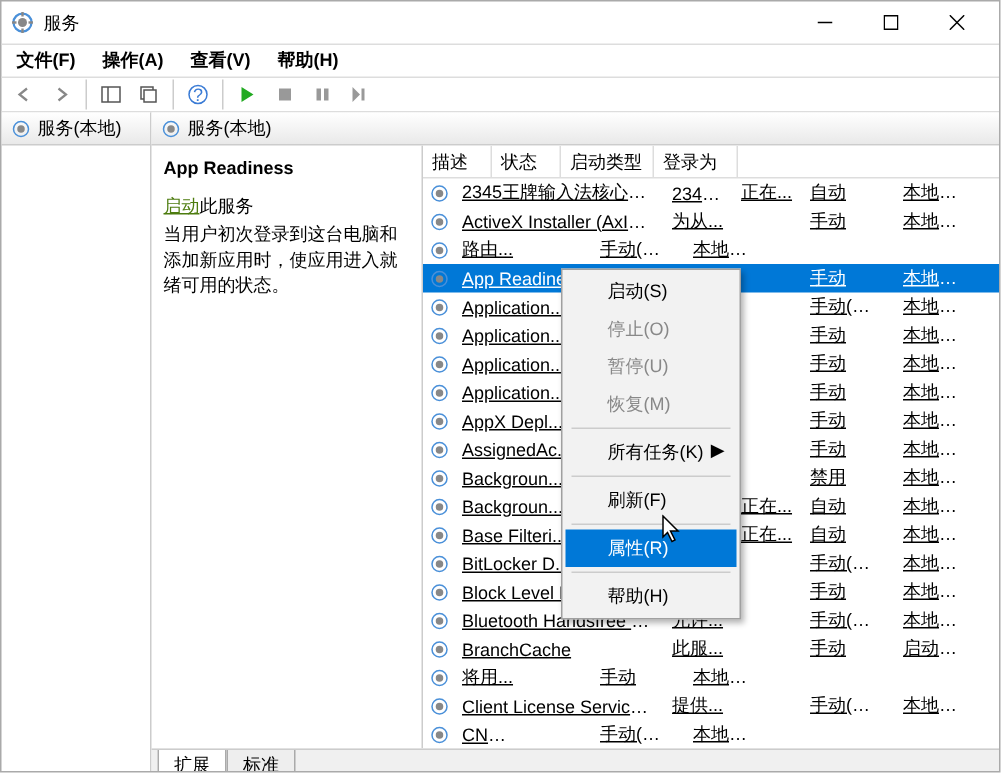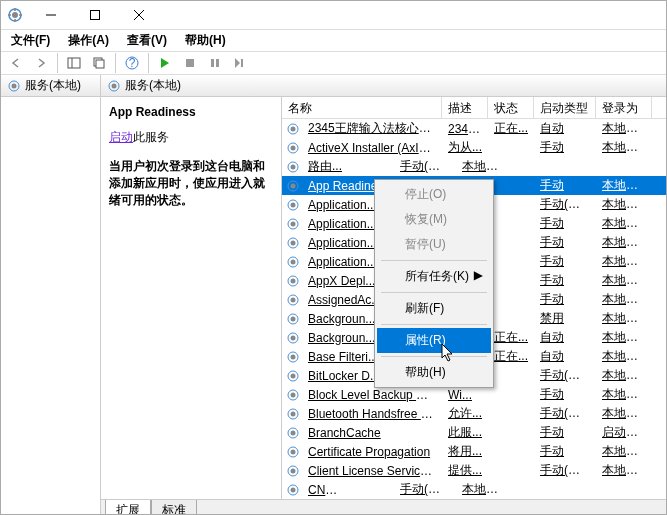--- a/index.html
+++ b/index.html
@@ -15,23 +15,23 @@
   .sep { width: 1px; height: 20px; background: #ccc; margin: 0 2px; }
   .content { flex: 1; display: flex; position: relative; }
   .leftpane { width: 100px; border-right: 1px solid #ccc; display: flex; flex-direction: column; }
   .lefthead { height: 22px; background: linear-gradient(#fff,#e9e9e9); border-bottom: 1px solid #ccc; display:flex; align-items:center; padding-left:6px; gap:4px;}
   .lefttree { padding: 4px; }
   .rightpane { flex: 1; display: flex; flex-direction: column; position: relative; }
   .righthead { height: 22px; background: linear-gradient(#fff,#e9e9e9); border-bottom: 1px solid #ccc; display:flex; align-items:center; padding-left:6px; gap:4px;}
   .rightbody { flex: 1; display: flex; overflow: hidden; }
   .detailpane { width: 180px; padding: 8px; font-size: 12px; }
   .detailpane .svcname { font-weight: bold; margin-bottom: 10px; }
-  .detailpane .startlink { color: #6d28d9; text-decoration: underline; }
+  .detailpane .startlink { color: #4d7c0f; text-decoration: underline; }
   .detailpane .descterm { margin-top: 18px; }
-  .detailpane .descbody { margin-top: 12px; font-weight: bold; }
+  .detailpane .descbody { margin-top: 2px; }
   .listpane { flex: 1; border-left: 1px solid #ccc; display:flex; flex-direction:column; overflow:hidden; }
   .colheaders { height: 22px; display: flex; background: #fff; border-bottom: 1px solid #ddd; }
   .colheaders div { border-right: 1px solid #ddd; padding: 3px 6px; font-size: 12px; overflow: hidden; white-space: nowrap; }
   .svcrows { flex: 1; overflow: hidden; }
   .svcrow { height: 19px; display: flex; align-items: center; font-size: 12px; text-decoration: underline; }
   .svcrow.selected { background: #0078d7; color: #fff; }
   .svcrow .cell { padding: 0 6px; white-space: nowrap; overflow: hidden; text-overflow: ellipsis; }
   .gearicon { width: 14px; height: 14px; flex-shrink:0; margin-left:4px; margin-right:2px; }
   .tabbar { height: 22px; border-top: 1px solid #ccc; display: flex; align-items: flex-end; padding-left: 4px; gap: 0; background:#f0f0f0;}
   .tab { border: 1px solid #aaa; border-top: none; padding: 2px 10px; font-size: 12px; background:#fff; position:relative; top:1px;}
@@ -52,20 +52,21 @@
   <span class="icon">
     <svg viewBox="0 0 16 16">
         <circle cx="8" cy="8" r="6" fill="none" stroke="#4a90d9" stroke-width="1.5"></circle>
         <circle cx="8" cy="8" r="3" fill="#888"></circle>
         <rect x="7.2" y="1" width="1.6" height="3" fill="#888"></rect>
         <rect x="7.2" y="12" width="1.6" height="3" fill="#888"></rect>
         <rect x="1" y="7.2" width="3" height="1.6" fill="#888"></rect>
         <rect x="12" y="7.2" width="3" height="1.6" fill="#888"></rect>
       </svg>
   </span>
+  <span class="title">服务</span>
   <div class="winctrl">
       <svg width="10" height="10">
         <line x1="0" y1="5" x2="10" y2="5" stroke="#000"></line>
       </svg>
     </div>
   <div class="winctrl">
       <svg width="10" height="10">
         <rect x="0.5" y="0.5" width="9" height="9" fill="none" stroke="#000"></rect>
       </svg>
     </div>
@@ -168,21 +169,20 @@
       <div class="detailpane">
         <div class="svcname">App Readiness</div>
         <div>
           <span class="startlink">启动</span><span>此服务</span>
         </div>
         <div class="descbody">当用户初次登录到这台电脑和添加新应用时，使应用进入就绪可用的状态。</div>
       </div>
 
       <div class="listpane">
         <div class="colheaders">
-          <div style="width:160px">名称</div>
           <div style="width:46px">描述</div>
           <div style="width:46px">状态</div>
           <div style="width:62px">启动类型</div>
           <div style="width:56px">登录为</div>
         </div>
         <div class="svcrows" id="svcrows">
             <div class="svcrow">
               <span class="gearicon">
                 <svg width="14" height="14">
                   <circle cx="7" cy="7" r="5" fill="none" stroke="#4a90d9"></circle>
@@ -402,21 +402,20 @@
               <span class="cell" style="width:62px">手动</span>
               <span class="cell" style="width:56px">启动类型</span>
             </div>
             <div class="svcrow">
               <span class="gearicon">
                 <svg width="14" height="14">
                   <circle cx="7" cy="7" r="5" fill="none" stroke="#4a90d9"></circle>
                   <circle cx="7" cy="7" r="2.5" fill="#888"></circle>
                 </svg>
               </span>
-              <span class="cell" style="width:140px">Certificate Propagation</span>
               <span class="cell" style="width:46px">将用...</span>
               <span class="cell" style="width:46px"></span>
               <span class="cell" style="width:62px">手动</span>
               <span class="cell" style="width:56px">本地系统</span>
             </div>
             <div class="svcrow">
               <span class="gearicon">
                 <svg width="14" height="14">
                   <circle cx="7" cy="7" r="5" fill="none" stroke="#4a90d9"></circle>
                   <circle cx="7" cy="7" r="2.5" fill="#888"></circle>
@@ -442,23 +441,24 @@
             </div>
           </div>
       </div>
     </div>
     <div class="tabbar">
       <div class="tab">扩展</div>
       <div class="tab inactive">标准</div>
     </div>
 
     <div class="contextmenu" style="left:273px; top:104px; width:120px;">
+      <div class="ctxitem">启动(S)</div>
       <div class="ctxitem disabled">停止(O)</div>
+      <div class="ctxitem disabled">暂停(U)</div>
       <div class="ctxitem disabled">恢复(M)</div>
-      <div class="ctxitem disabled">暂停(U)</div>
       <div class="ctxsep"></div>
       <div class="ctxitem">
         <span>所有任务(K)</span>
         <span class="submenu-arrow">▶</span>
       </div>
       <div class="ctxsep"></div>
       <div class="ctxitem">刷新(F)</div>
       <div class="ctxsep"></div>
       <div class="ctxitem highlighted">属性(R)</div>
       <div class="ctxsep"></div>

